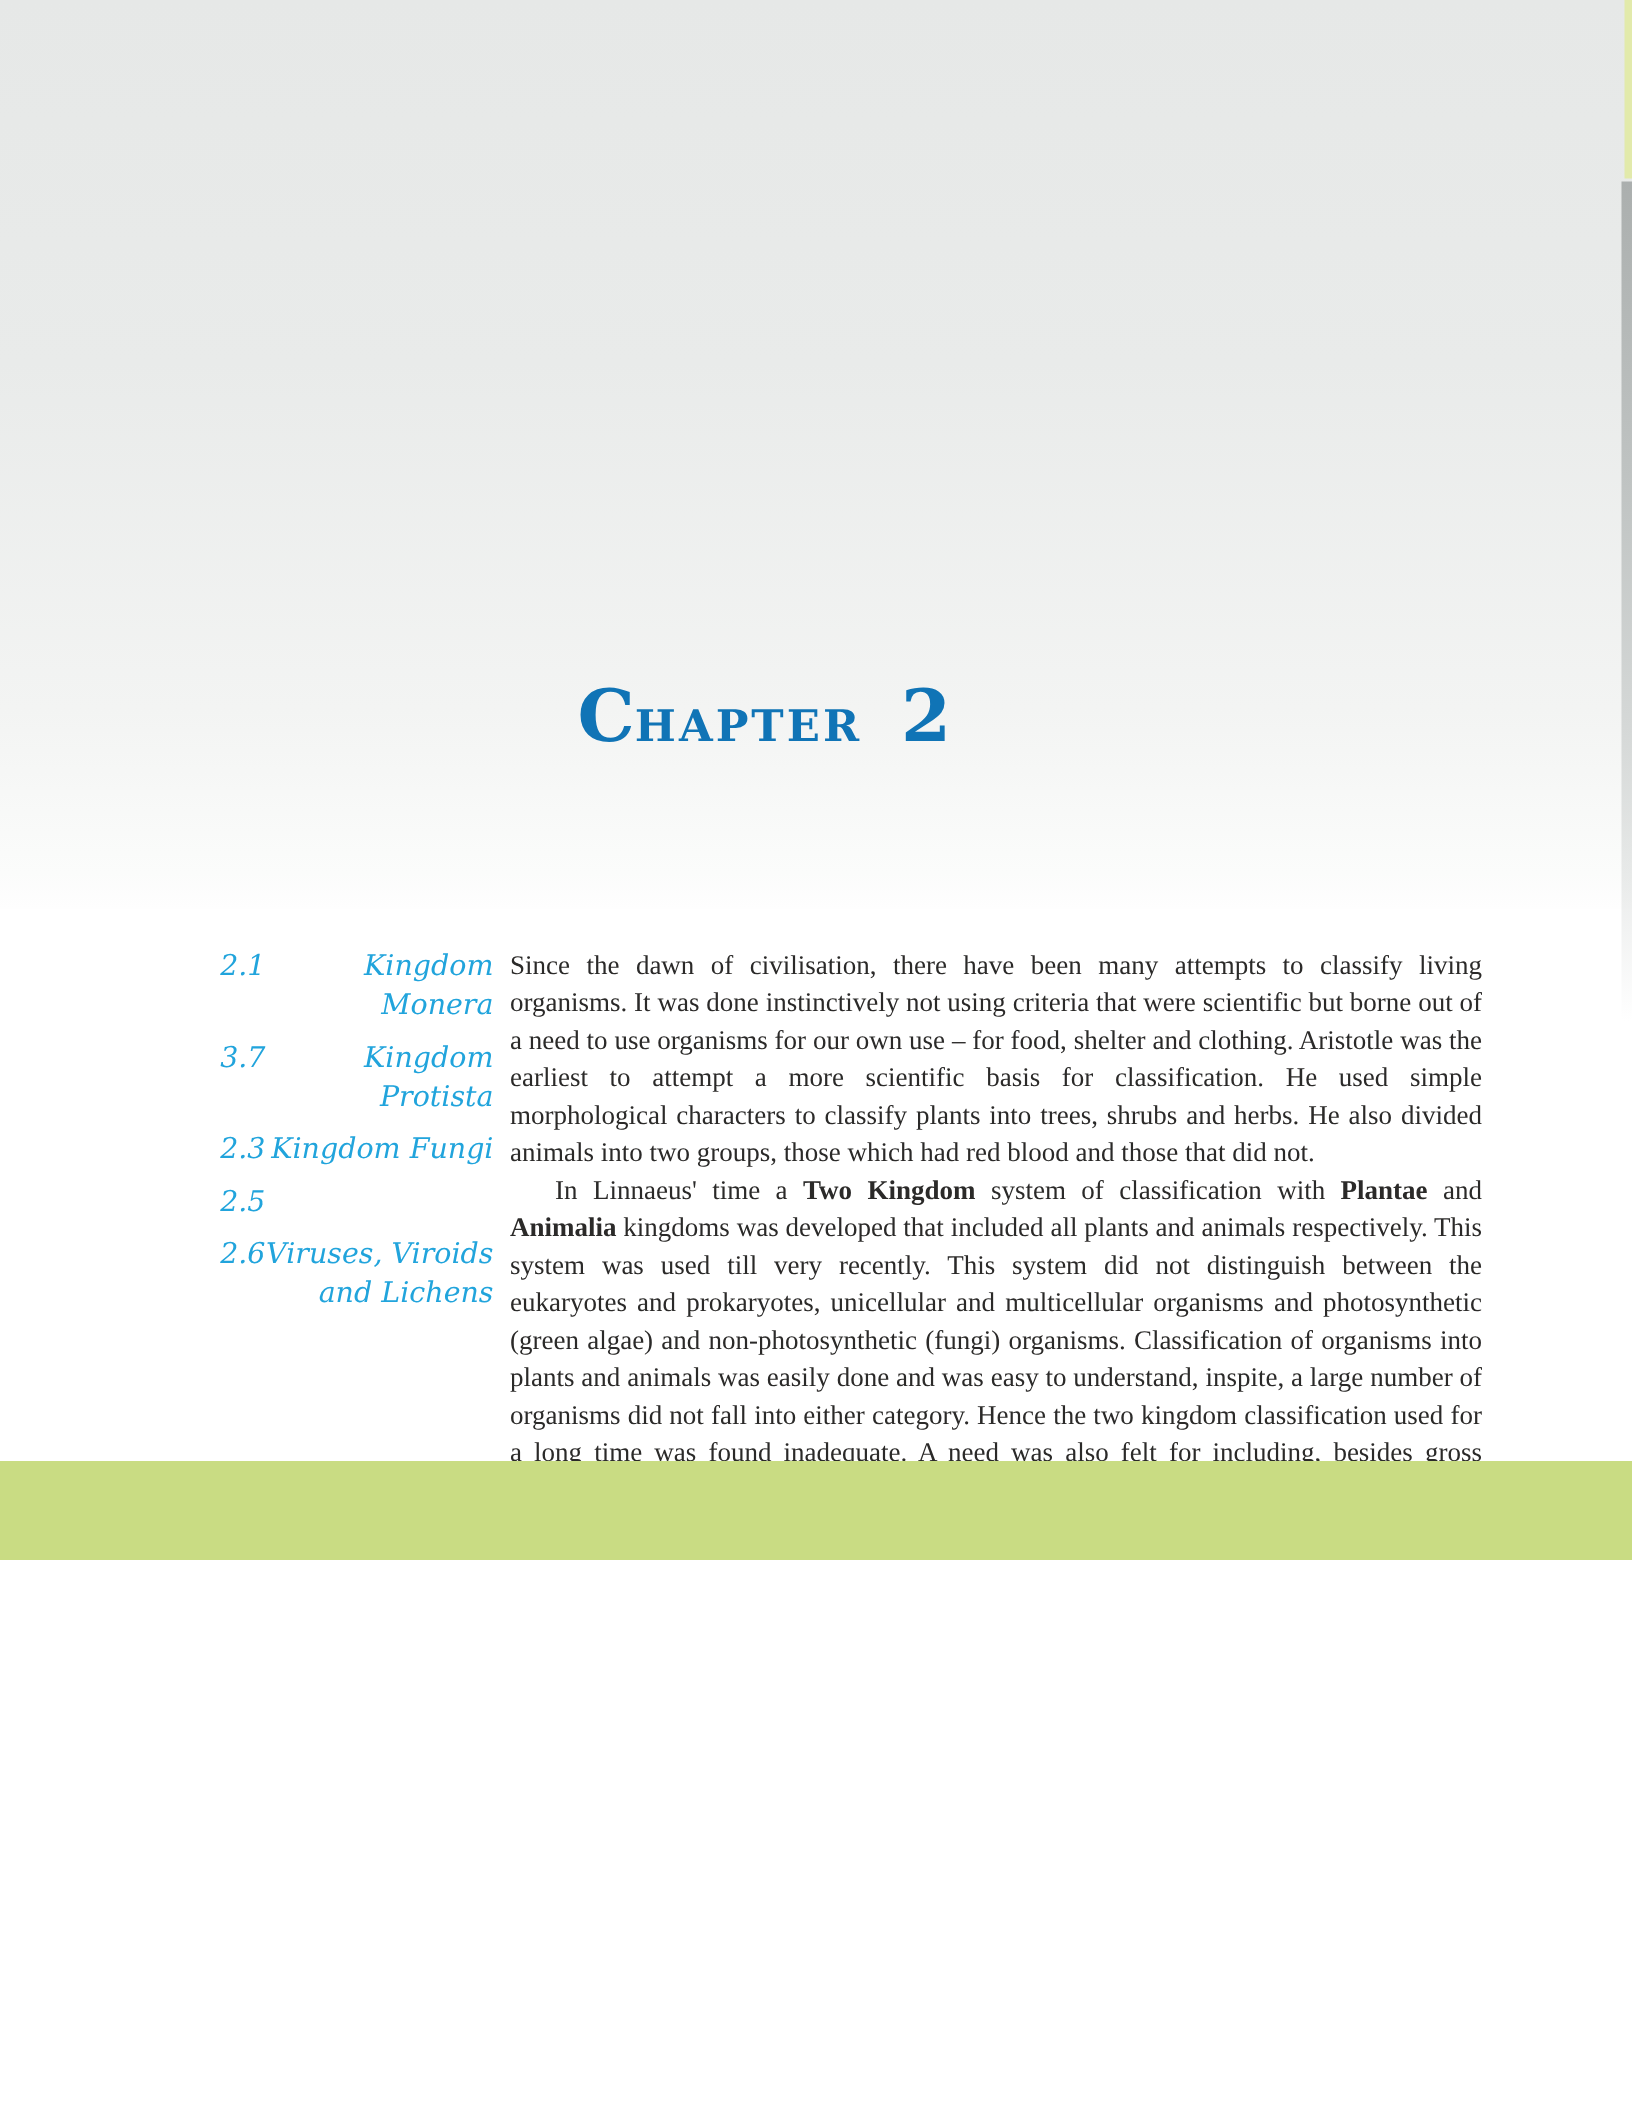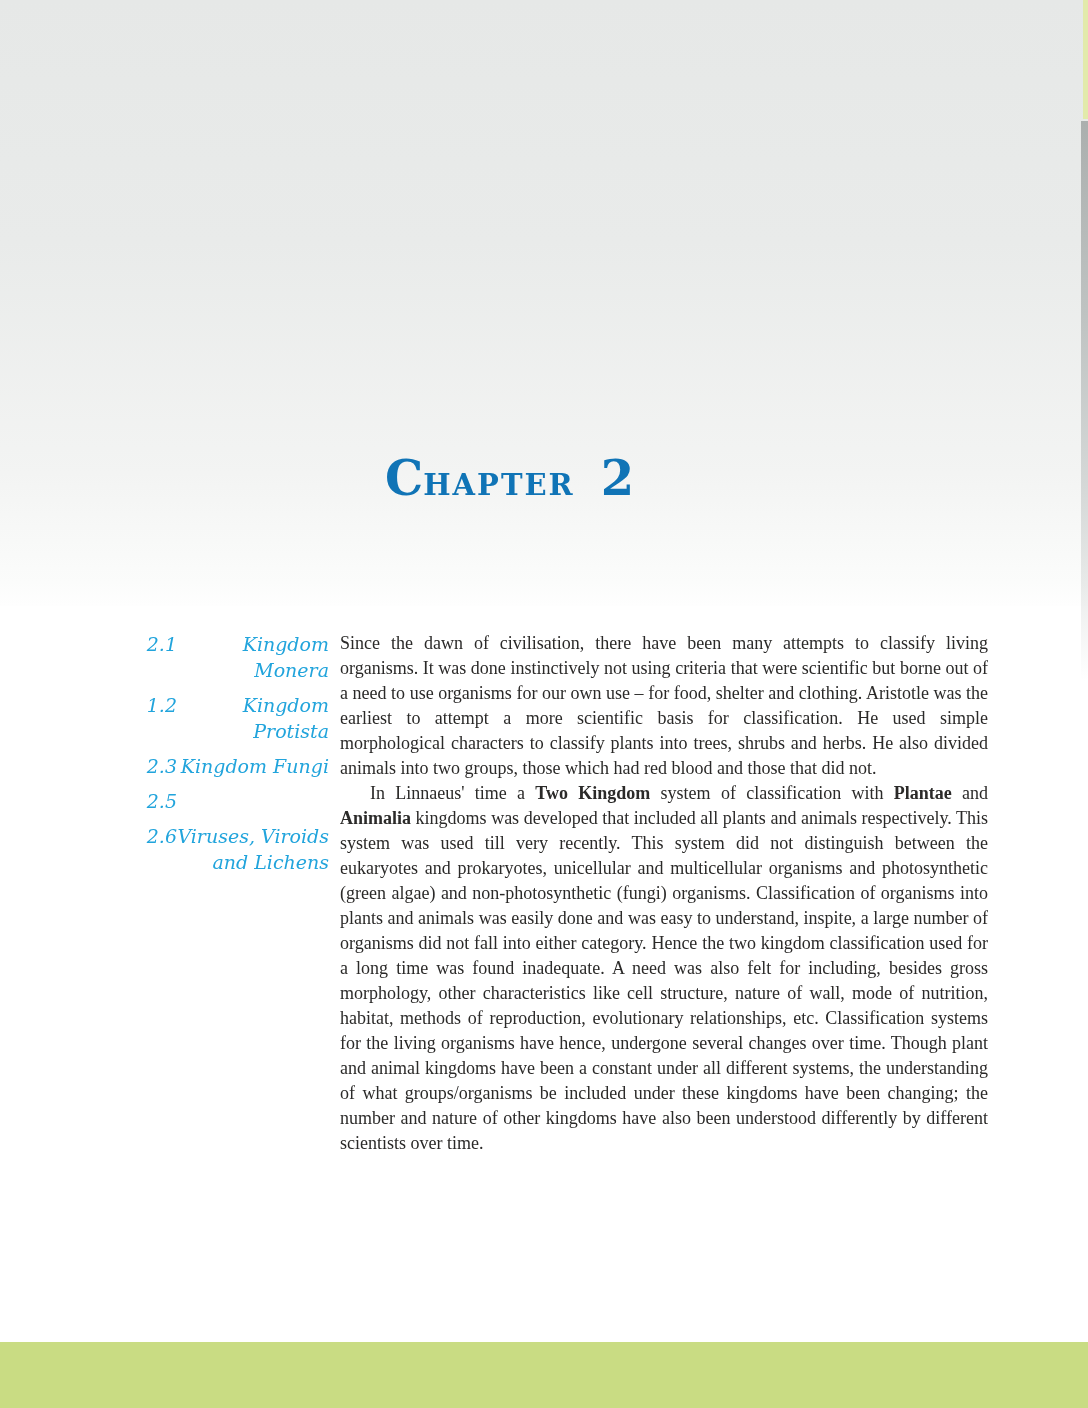--- a/index.html
+++ b/index.html
@@ -1,19 +1,19 @@
 <!DOCTYPE html>
 <html><head>
 <meta charset="utf-8">
 <style>
   html, body { margin: 0; padding: 0; background: #ffffff; }
   .page {
     position: relative;
     width: 1088px;
-    height: 1408px;
+    height: 1040px;
     background: #ffffff;
     overflow: hidden;
     font-family: "Liberation Serif", serif;
   }
 
   
   .top-gradient {
     position: absolute;
     top: 0; left: 0; right: 0;
     height: 606px;
@@ -106,21 +106,21 @@
       <span class="initial">C</span><span class="rest">HAPTER</span><span class="chapter-num">2</span>
     </div>
   </header>
 
   <nav class="toc">
       <div class="toc-item">
         <span class="toc-num">2.1</span>
         <span class="toc-label">Kingdom Monera</span>
       </div>
       <div class="toc-item">
-        <span class="toc-num">1.2</span>
+        <span class="toc-num">3.7</span>
         <span class="toc-label">Kingdom Protista</span>
       </div>
       <div class="toc-item">
         <span class="toc-num">2.3</span>
         <span class="toc-label">Kingdom Fungi</span>
       </div>
       <div class="toc-item">
         <span class="toc-num">2.5</span>
       </div>
       <div class="toc-item">

